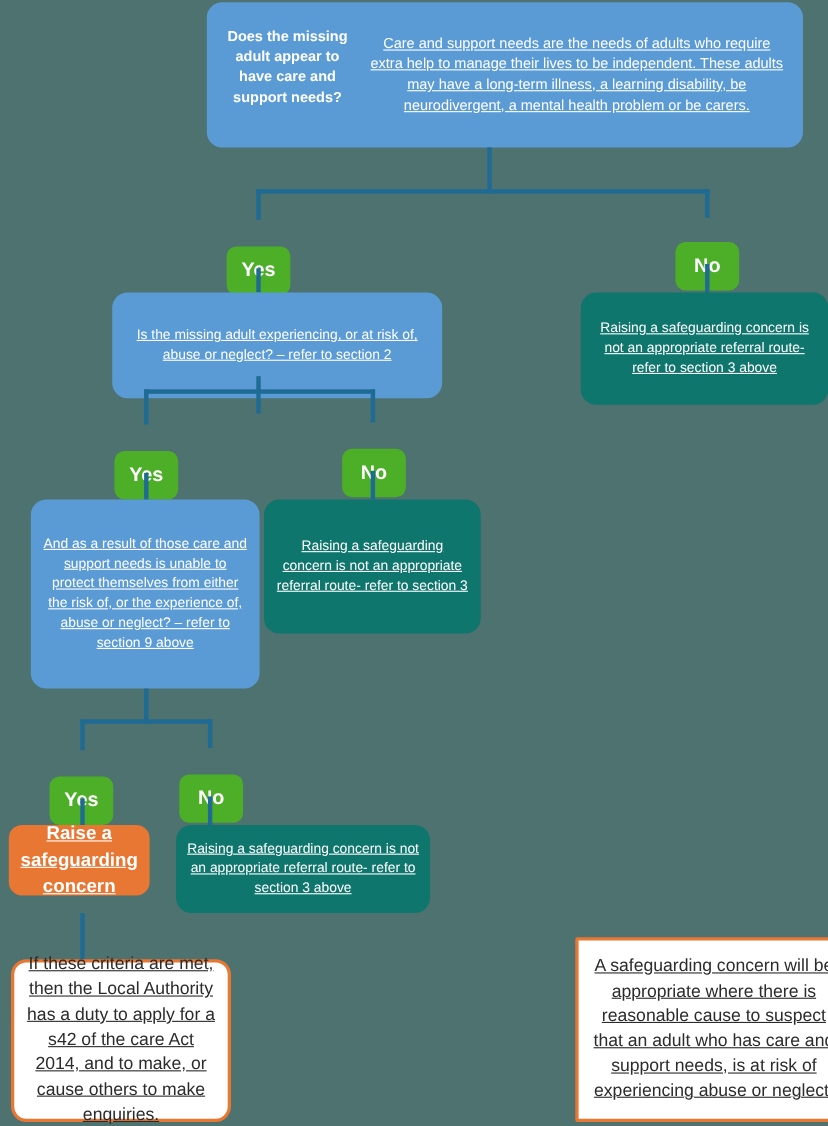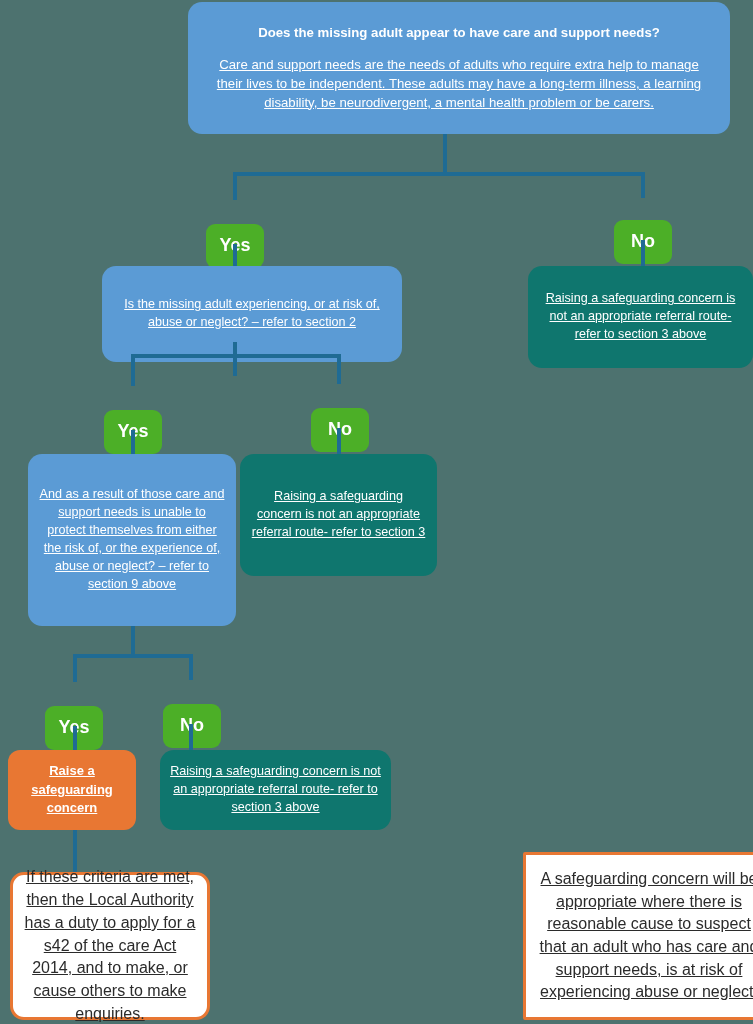--- a/index.html
+++ b/index.html
@@ -71,21 +71,21 @@
     background: #1f6b94;
   }
   .conn-v { width: 4px; }
   .conn-h { height: 4px; }
 </style>
 </head>
 <body>
 
 <div id="flowchart">
 
-  <div class="node node-blue" style="left:188px; top:2px; width:542px; height:132px; font-size:13.2px; flex-direction:column; padding:14px 8px;">
+  <div class="node node-blue" style="left:188px; top:2px; width:542px; height:132px; font-size:13.2px; padding:14px 8px;">
     <div class="title">Does the missing adult appear to have care and support needs?</div>
     <p>Care and support needs are the needs of adults who require extra help to manage their lives to be independent. These adults may have a long-term illness, a learning disability, be neurodivergent, a mental health problem or be carers.</p>
   </div>
 
   <div class="conn conn-v" style="left:443px; top:134px; height:42px;"></div>
   <div class="conn conn-h" style="left:233px; top:172px; width:412px;"></div>
   <div class="conn conn-v" style="left:233px; top:172px; height:28px;"></div>
   <div class="conn conn-v" style="left:641px; top:172px; height:26px;"></div>
 
   <div class="node node-green" style="left:206px; top:200px; width:58px; height:44px; font-size:18px;">
@@ -141,21 +141,21 @@
     <span>No</span>
   </div>
 
   <div class="conn conn-v" style="left:73px; top:726px; height:26px;"></div>
   <div class="conn conn-v" style="left:189px; top:724px; height:26px;"></div>
 
   <div class="node node-gray" style="left:160px; top:750px; width:231px; height:80px; font-size:12.6px;">
     <p>Raising a safeguarding concern is not an appropriate referral route- refer to section 3 above</p>
   </div>
 
-  <div class="node node-orange" style="left:8px; top:750px; width:128px; height:80px; font-size:13px;">
+  <div class="node node-orange" style="left:8px; top:750px; width:128px; height:64px; font-size:17px;">
     <p>Raise a safeguarding concern</p>
   </div>
 
   <div class="conn conn-v" style="left:73px; top:830px; height:42px;"></div>
 
   <div class="node node-white rounded-white" style="left:10px; top:872px; width:200px; height:148px; font-size:16px;">
     <p>If these criteria are met, then the Local Authority has a duty to apply for a s42 of the care Act 2014, and to make, or cause others to make enquiries.</p>
   </div>
 
   <div class="node node-white square-white" style="left:523px; top:852px; width:252px; height:168px; font-size:16px;">

